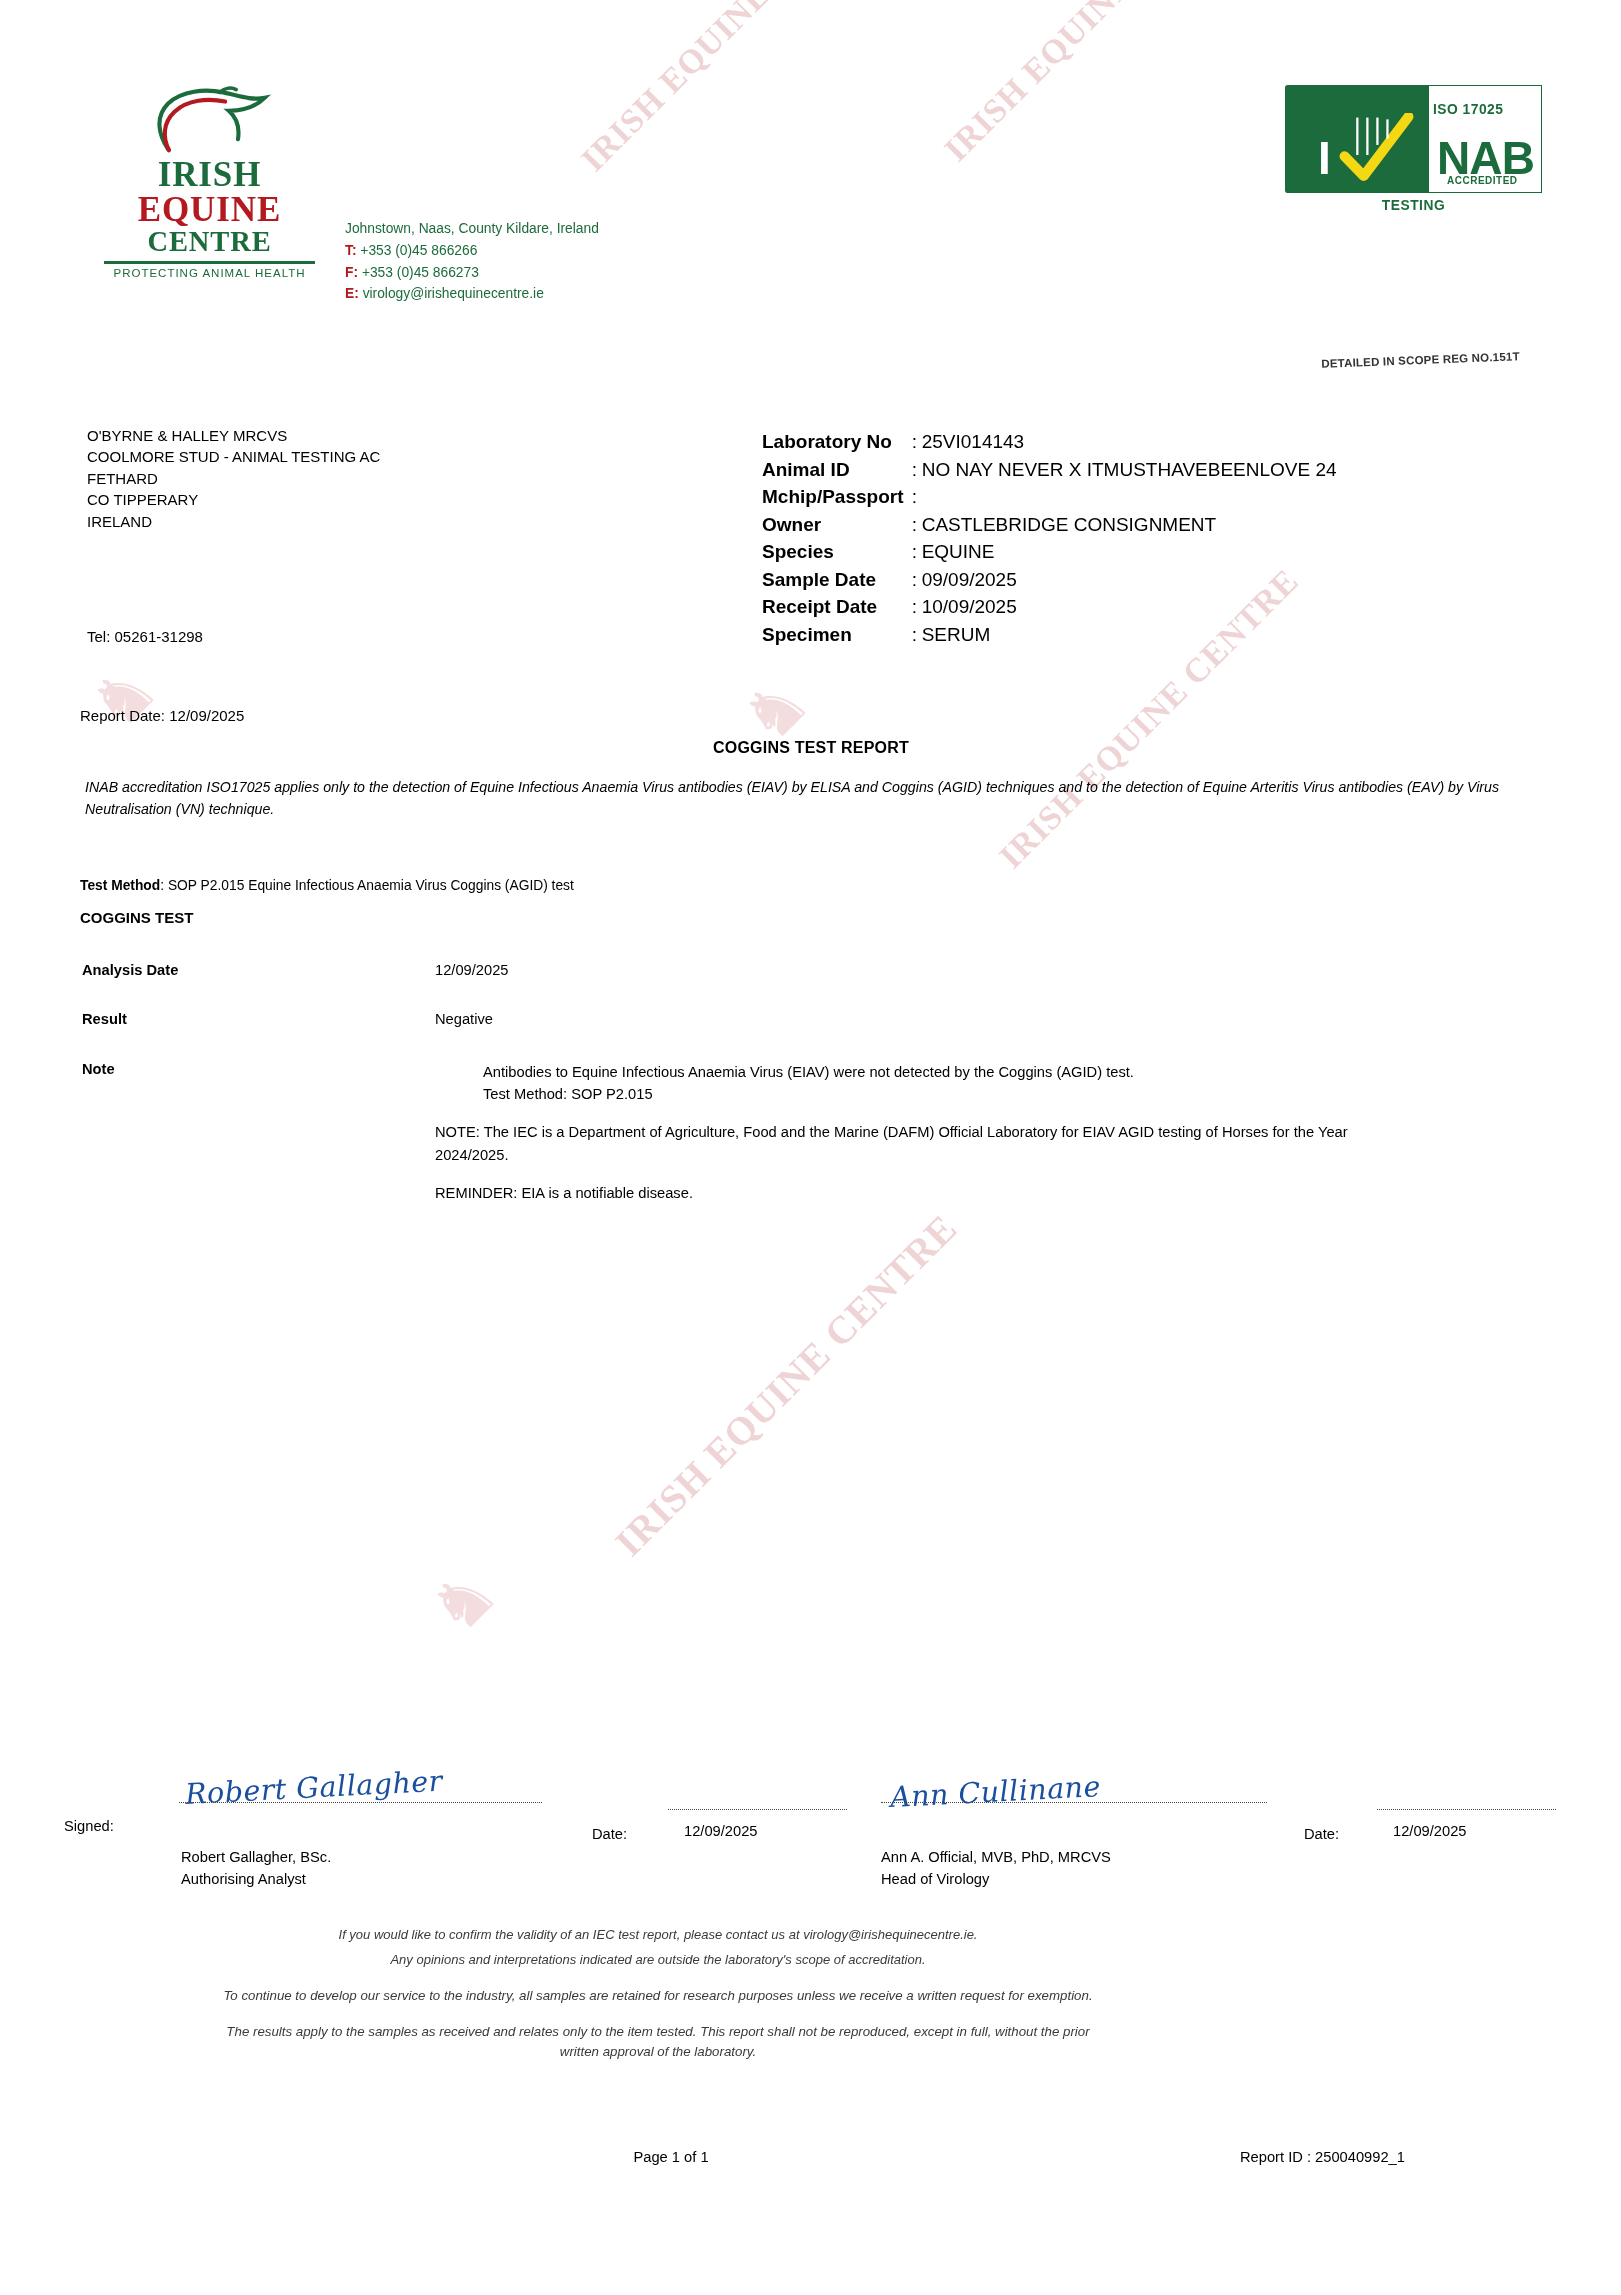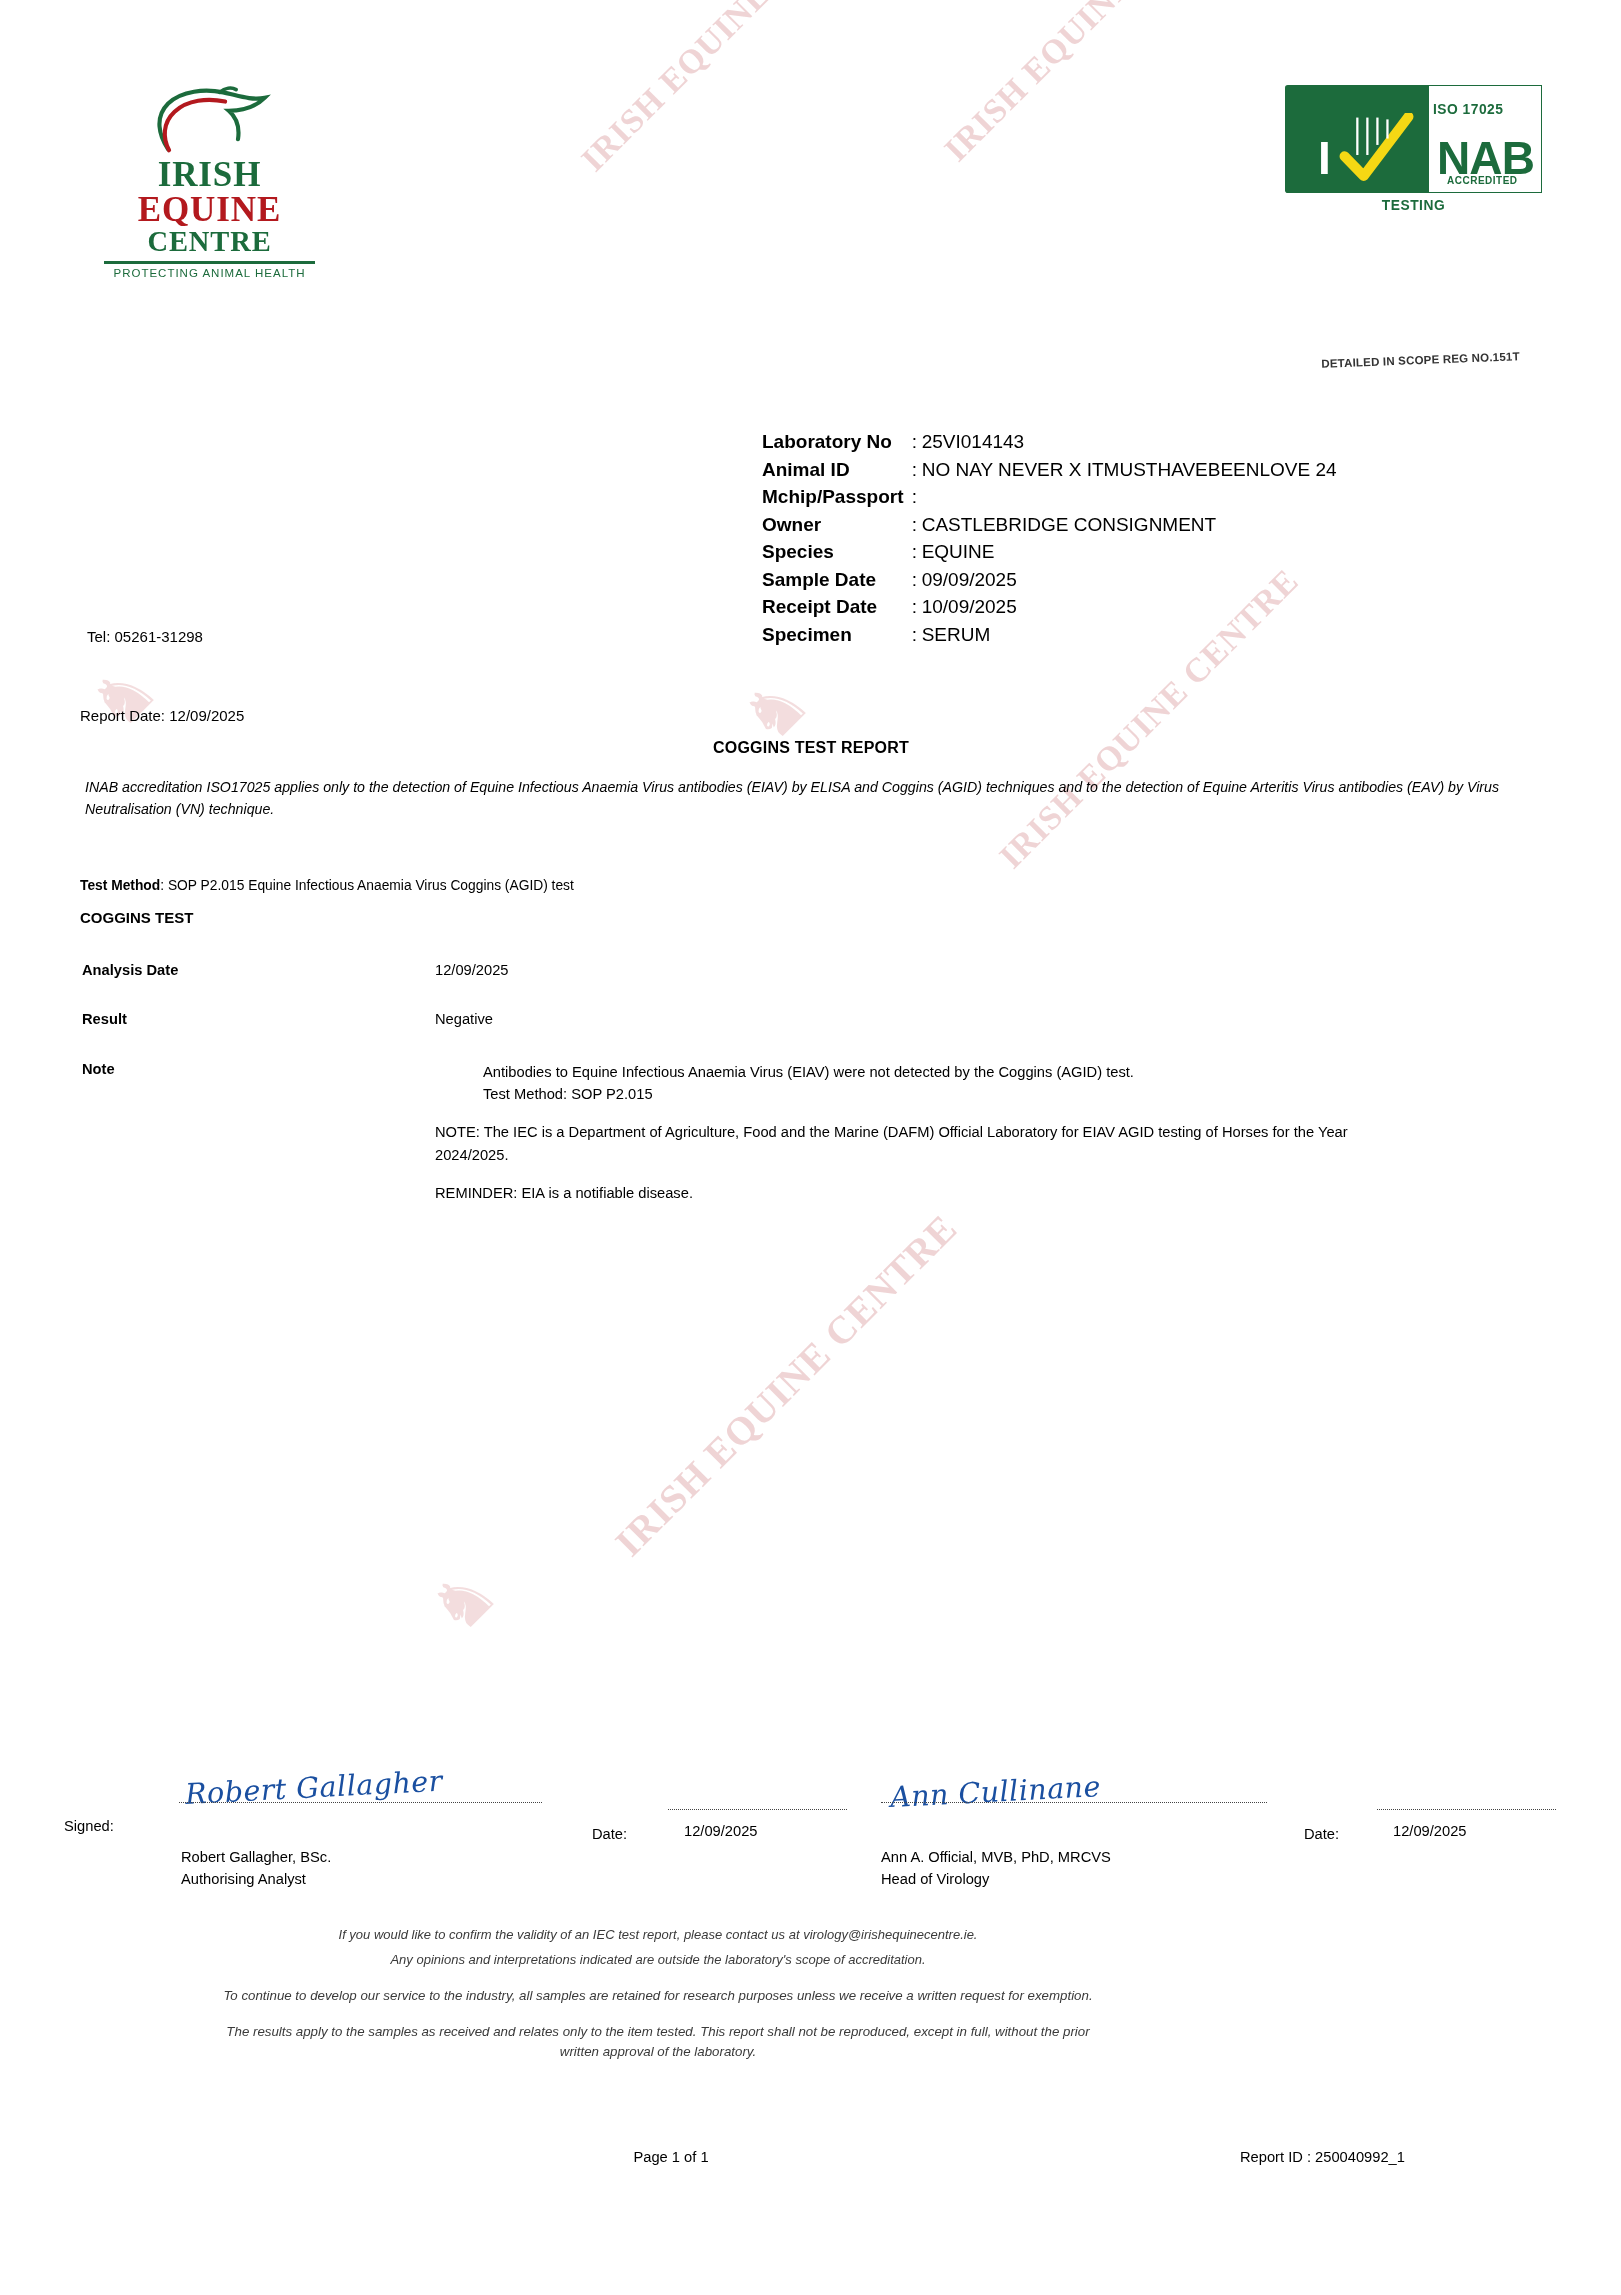--- a/index.html
+++ b/index.html
@@ -346,20 +346,29 @@
         <path d="M232 16 C244 6, 258 4, 268 10" fill="none" stroke="#1c6b3c" stroke-width="8" stroke-linecap="round"></path>
       </svg>
     </div>
     <div class="logo-text-irish">IRISH</div>
     <div class="logo-text-equine">EQUINE</div>
     <div class="logo-text-centre">CENTRE</div>
     <div class="logo-rule"></div>
     <div class="logo-tagline">PROTECTING ANIMAL HEALTH</div>
   </div>
 
+  <div class="contact-block">
+    <div class="addr">Johnstown, Naas, County Kildare, Ireland</div>
+    <div><b>T:</b>
+      <span>+353 (0)45 866266</span></div>
+    <div><b>F:</b>
+      <span>+353 (0)45 866273</span></div>
+    <div><b>E:</b>
+      <span>virology@irishequinecentre.ie</span></div>
+  </div>
 
   <div class="inab">
     <div class="inab-green"></div>
     <div class="inab-white"></div>
     <div class="inab-i">I</div>
     <svg style="position:absolute; left:50px; top:27.5px;" width="83" height="73" viewBox="0 0 180 160" xmlns="http://www.w3.org/2000/svg">
       <path d="M20 95 L62 138 L160 8" fill="none" stroke="#f5d814" stroke-width="22" stroke-linecap="round" stroke-linejoin="round"></path>
       <g stroke="#ffffff" stroke-width="5">
         <line x1="48" y1="10" x2="48" y2="92"></line>
         <line x1="70" y1="10" x2="70" y2="92"></line>
@@ -367,20 +376,27 @@
         <line x1="114" y1="14" x2="114" y2="56"></line>
       </g>
     </svg>
     <div class="inab-nab">NAB</div>
     <div class="inab-iso">ISO 17025</div>
     <div class="inab-acc">ACCREDITED</div>
     <div class="inab-testing">TESTING</div>
   </div>
   <div class="inab-scope">DETAILED IN SCOPE REG NO.151T</div>
 
+  <div class="client-block">
+    <div>O'BYRNE &amp; HALLEY MRCVS</div>
+    <div>COOLMORE STUD - ANIMAL TESTING AC</div>
+    <div>FETHARD</div>
+    <div>CO TIPPERARY</div>
+    <div>IRELAND</div>
+  </div>
   <div class="client-tel">Tel: 05261-31298</div>
   <div class="report-date">Report Date: 12/09/2025</div>
 
   <table class="lab-table">
     <tbody>
         <tr>
       <td class="k">Laboratory No</td>
       <td class="s">:</td>
       <td>25VI014143</td>
     </tr>

